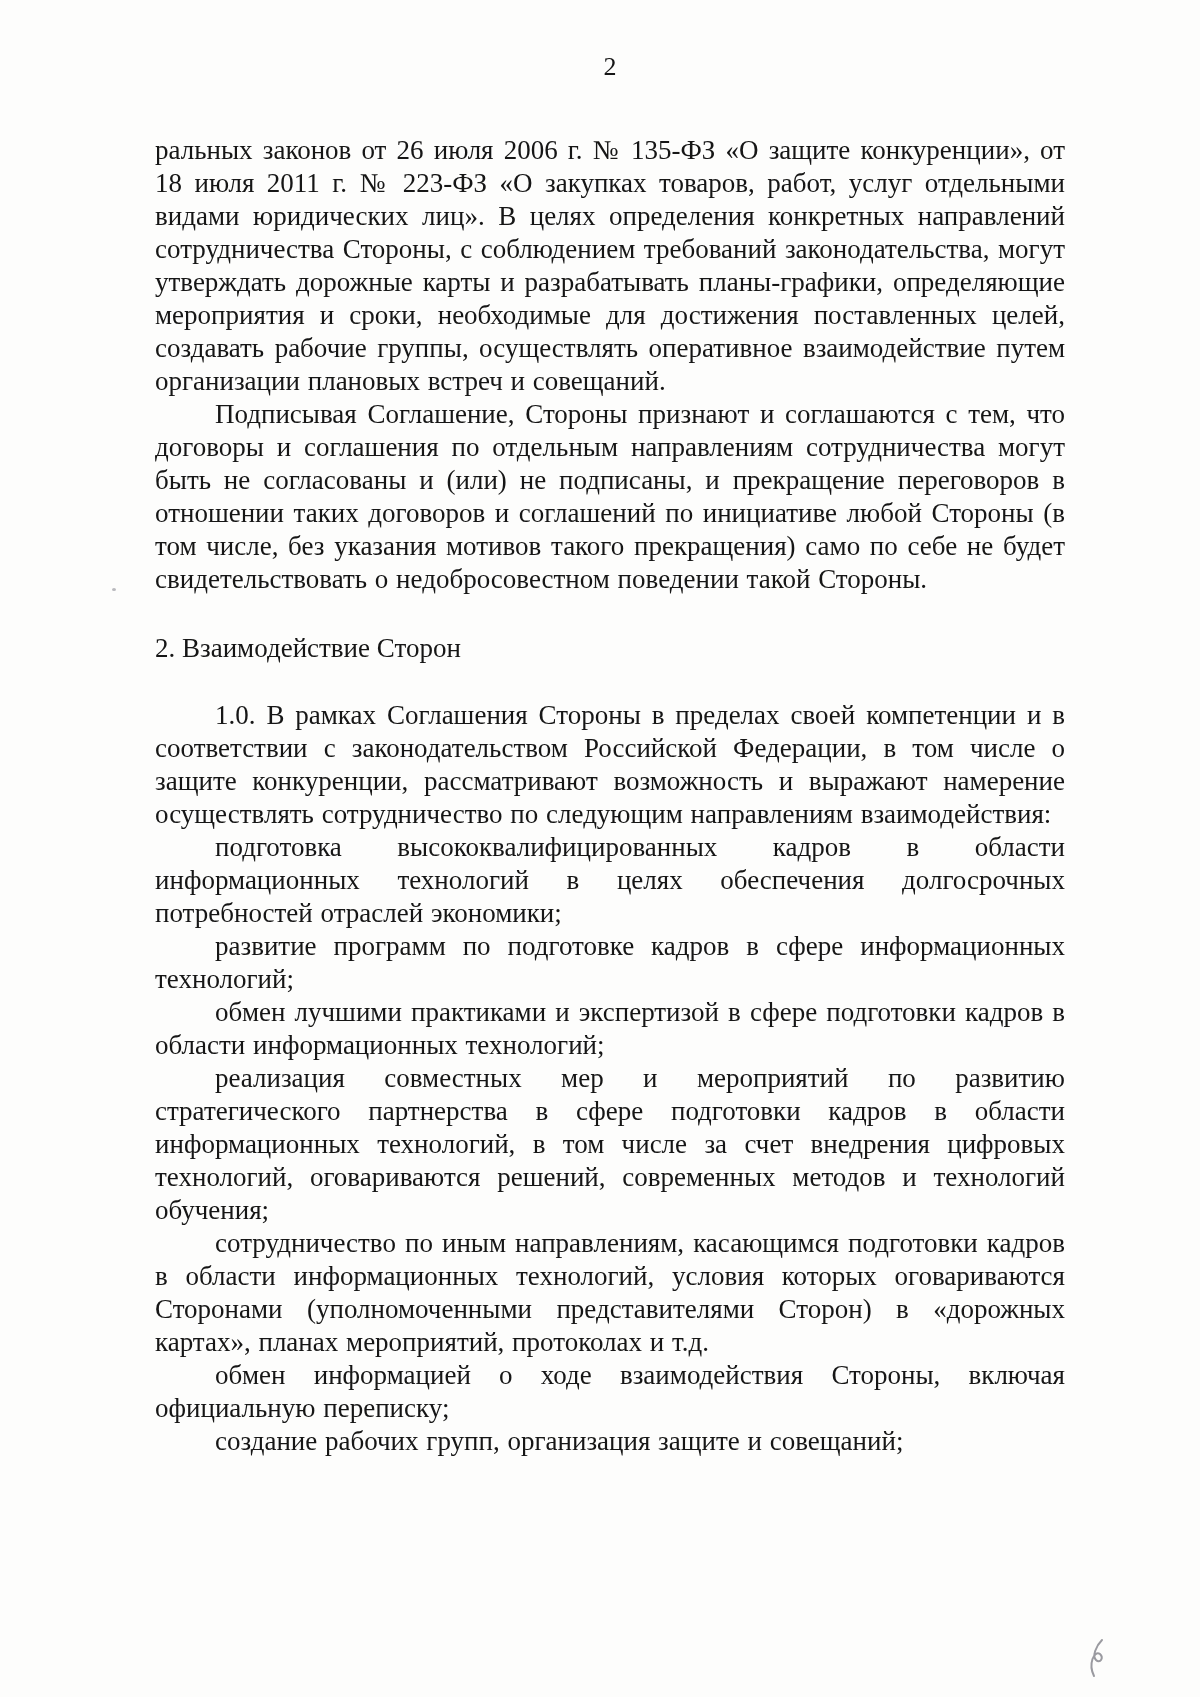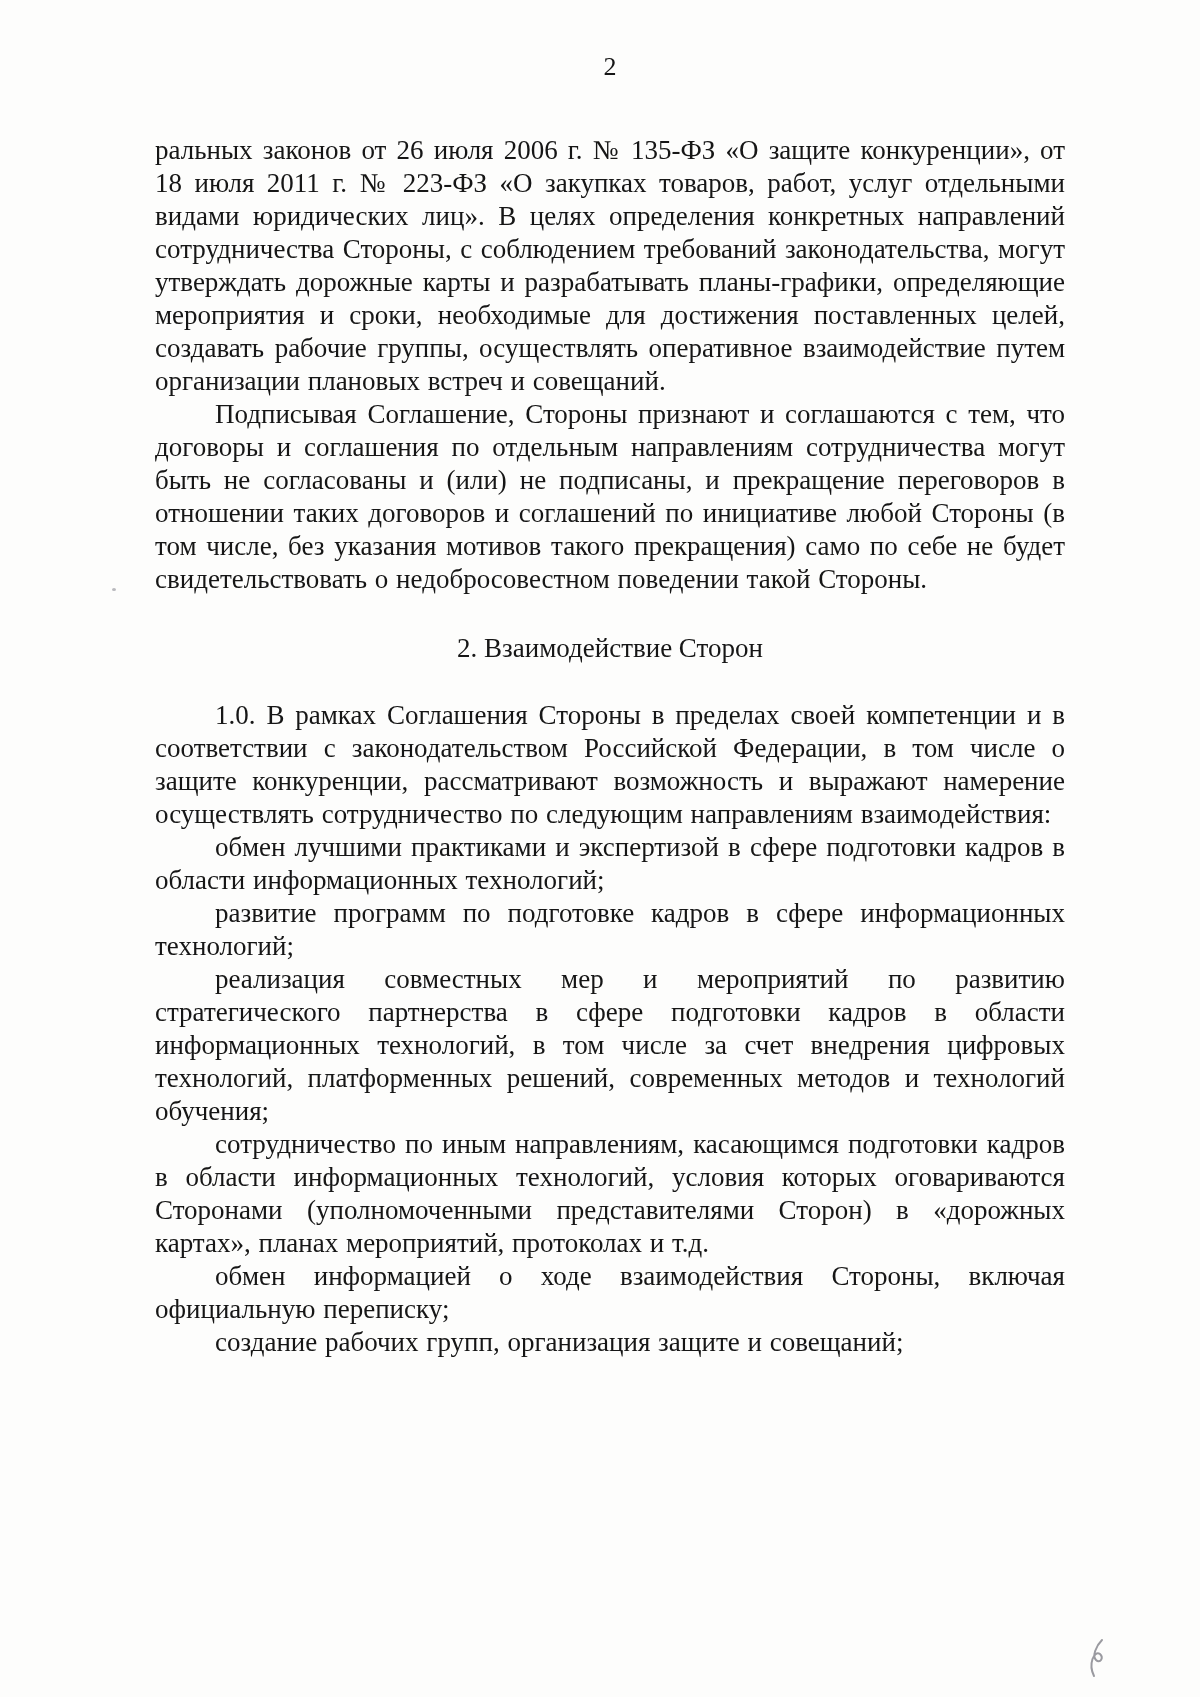--- a/index.html
+++ b/index.html
@@ -42,21 +42,21 @@
     word-spacing: 1px;
   }
   .indent {
     text-indent: 60px;
   }
   .heading {
     margin: 36px 0 34px 0;
     font-size: 27px;
     line-height: 33px;
     font-weight: normal;
-    text-align: center;
+    text-align: left;
     text-indent: 0;
   }
   .scan-mark {
     position: absolute;
     left: 1082px;
     top: 1636px;
   }
   .speck {
     position: absolute;
     left: 112px;
@@ -78,26 +78,27 @@
 
     <p class="para">ральных законов от 26 июля 2006 г. № 135-ФЗ «О защите конкуренции», от 18 июля 2011 г. № 223-ФЗ «О закупках товаров, работ, услуг отдельными видами юридических лиц». В целях определения конкретных направлений сотрудничества Стороны, с соблюдением требований законодательства, могут утверждать дорожные карты и разрабатывать планы-графики, определяющие мероприятия и сроки, необходимые для достижения поставленных целей, создавать рабочие группы, осуществлять оперативное взаимодействие путем организации плановых встреч и совещаний.</p>
 
     <p class="para indent">Подписывая Соглашение, Стороны признают и соглашаются с тем, что договоры и соглашения по отдельным направлениям сотрудничества могут быть не согласованы и (или) не подписаны, и прекращение переговоров в отношении таких договоров и соглашений по инициативе любой Стороны (в том числе, без указания мотивов такого прекращения) само по себе не будет свидетельствовать о недобросовестном поведении такой Стороны.</p>
 
 
     <h2 class="heading">2. Взаимодействие Сторон</h2>
 
     <p class="para indent">1.0. В рамках Соглашения Стороны в пределах своей компетенции и в соответствии с законодательством Российской Федерации, в том числе о защите конкуренции, рассматривают возможность и выражают намерение осуществлять сотрудничество по следующим направлениям взаимодействия:</p>
 
+    <p class="para indent">подготовка высококвалифицированных кадров в области информационных технологий в целях обеспечения долгосрочных потребностей отраслей экономики;</p>
+
+    <p class="para indent">развитие программ по подготовке кадров в сфере информационных технологий;</p>
 
     <p class="para indent">обмен лучшими практиками и экспертизой в сфере подготовки кадров в области информационных технологий;</p>
 
-    <p class="para indent">развитие программ по подготовке кадров в сфере информационных технологий;</p>
-
-    <p class="para indent">реализация совместных мер и мероприятий по развитию стратегического партнерства в сфере подготовки кадров в области информационных технологий, в том числе за счет внедрения цифровых технологий, платформенных решений, современных методов и технологий обучения;</p>
+    <p class="para indent">реализация совместных мер и мероприятий по развитию стратегического партнерства в сфере подготовки кадров в области информационных технологий, в том числе за счет внедрения цифровых технологий, оговариваются решений, современных методов и технологий обучения;</p>
 
     <p class="para indent">сотрудничество по иным направлениям, касающимся подготовки кадров в области информационных технологий, условия которых оговариваются Сторонами (уполномоченными представителями Сторон) в «дорожных картах», планах мероприятий, протоколах и т.д.</p>
 
 
     <p class="para indent">обмен информацией о ходе взаимодействия Стороны, включая официальную переписку;</p>
 
     <p class="para indent">создание рабочих групп, организация защите и совещаний;</p>
 
   </div>
 

